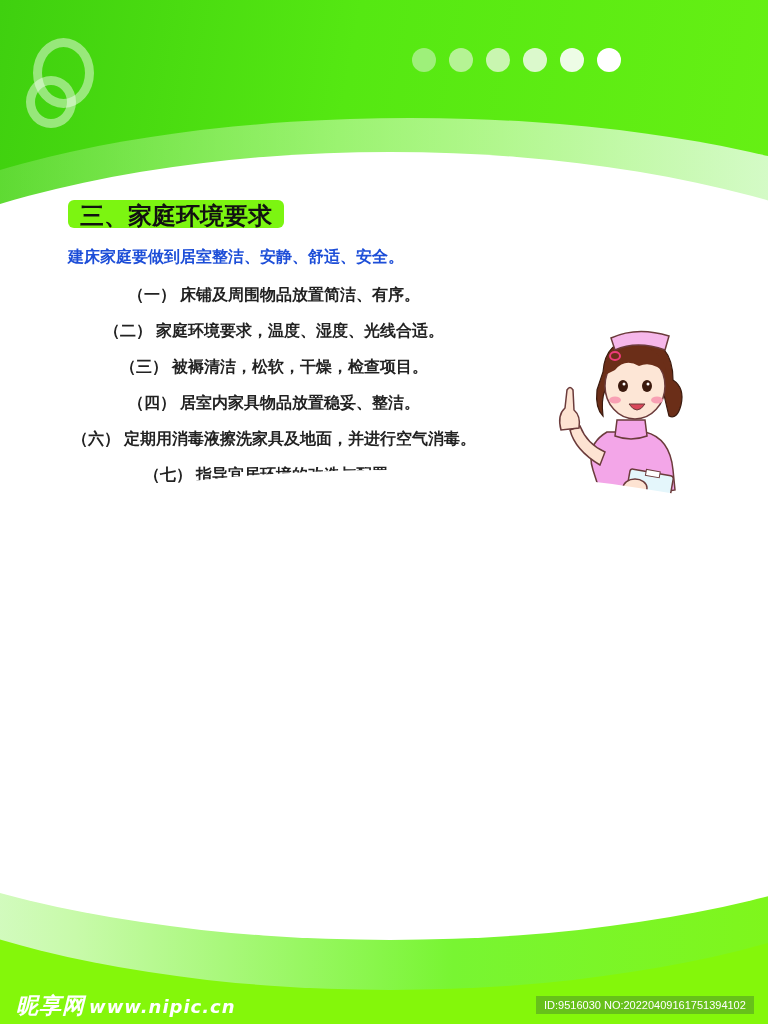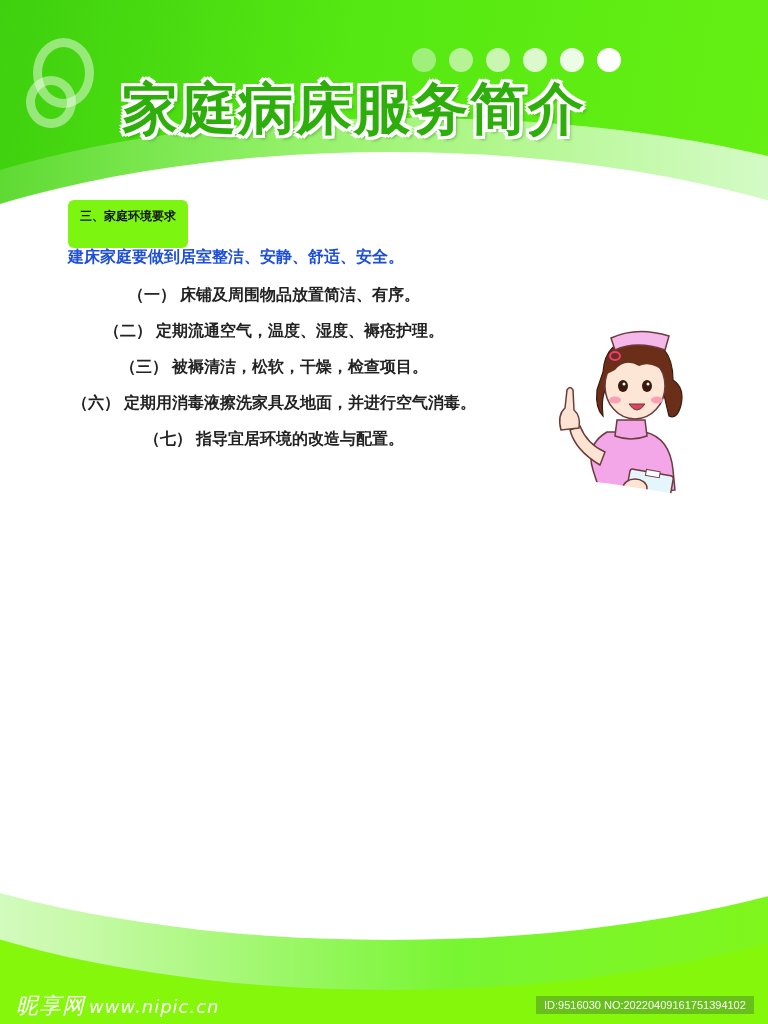--- a/index.html
+++ b/index.html
@@ -41,23 +41,23 @@
     text-shadow:
       -3px -3px 0 #fff, 3px -3px 0 #fff, -3px 3px 0 #fff, 3px 3px 0 #fff,
       0 -3px 0 #fff, 0 3px 0 #fff, -3px 0 0 #fff, 3px 0 0 #fff,
       4px 4px 3px rgba(0,80,0,0.35);
     white-space: nowrap;
   }
 
   
   .section-badge {
     position: absolute; left: 68px;
-    height: 48px; padding: 0 12px;
+    height: 28px; padding: 0 12px;
     background: #7cf511; border-radius: 6px;
-    font-size: 12px; font-weight: bold; color: #111;
+    font-size: 24px; font-weight: bold; color: #111;
     line-height: 32px; white-space: nowrap;
   }
   .lead-green {
     position: absolute; left: 68px; top: 247px;
     color: #1d4ed8; font-size: 16px; font-weight: bold; white-space: nowrap;
   }
   .env-list { position: absolute; left: 68px; top: 283px; margin: 0; padding: 0; list-style: none; text-align: center; }
   .env-list li {
     height: 36px; line-height: 24px; font-size: 16px; font-weight: bold;
     color: #222; white-space: nowrap;
@@ -83,21 +83,21 @@
     position: absolute; left: -240px; top: 520px; width: 1260px; height: 470px;
     border-radius: 50%;
     background: linear-gradient(90deg, rgba(240,252,250,1) 0%, rgba(200,250,170,1) 25%, rgba(120,245,50,1) 55%, rgba(132,247,10,0) 100%);
   }
   .footer-white {
     position: absolute; left: -260px; top: 470px; width: 1300px; height: 470px;
     border-radius: 50%; background: #fff;
   }
   .watermark-logo {
     position: absolute; left: 16px; top: 991px;
-    font-size: 22px; font-weight: normal; font-style: italic; color: #fff;
+    font-size: 22px; font-weight: bold; font-style: italic; color: #fff;
     letter-spacing: 1px; white-space: nowrap;
   }
   .watermark-logo .url { font-size: 18px; margin-left: 4px; }
   .watermark-id {
     position: absolute; left: 536px; top: 996px; padding: 3px 8px;
     background: rgba(80,150,40,0.55); color: #fff;
     font-size: 11px; white-space: nowrap; font-family: "Liberation Sans", sans-serif;
   }
 </style>
 </head>
@@ -114,29 +114,29 @@
 
   <div class="dots">
     <div class="dot" style="background:#9ef07a"></div>
     <div class="dot" style="background:#b5f394"></div>
     <div class="dot" style="background:#c9f6b0"></div>
     <div class="dot" style="background:#dbf9cc"></div>
     <div class="dot" style="background:#edfce6"></div>
     <div class="dot" style="background:#ffffff"></div>
   </div>
 
-  <div class="title">家庭病床服务简介</div>
 
   <div class="section-badge" style="top:200px">三、家庭环境要求</div>
   <div class="lead-green">建床家庭要做到居室整洁、安静、舒适、安全。</div>
 
   <ul class="env-list">
     <li><span class="num">（一）</span><span>床铺及周围物品放置简洁、有序。</span></li>
-    <li><span class="num">（二）</span><span>定期流通空气，温度、湿度、褥疮护理。</span></li>
+    <li><span class="num">（二）</span><span>家庭环境要求，温度、湿度、光线合适。</span></li>
     <li><span class="num">（三）</span><span>被褥清洁，松软，干燥，检查项目。</span></li>
+    <li><span class="num">（四）</span><span>居室内家具物品放置稳妥、整洁。</span></li>
     <li><span class="num">（六）</span><span>定期用消毒液擦洗家具及地面，并进行空气消毒。</span></li>
     <li><span class="num">（七）</span><span>指导宜居环境的改造与配置。</span></li>
   </ul>
 
   <svg class="nurse" viewBox="0 0 160 215">
 
     <path d="M48 150 Q40 125 62 112 L100 112 Q125 118 128 150 L130 170 L118 172 L116 215 L58 215 L56 175 Z" fill="#f3a6e8" stroke="#6b3b3b" stroke-width="1.5"></path>
 
     <path d="M72 100 L100 100 L102 116 Q86 122 70 116 Z" fill="#f3a6e8" stroke="#6b3b3b" stroke-width="1.5"></path>
 

